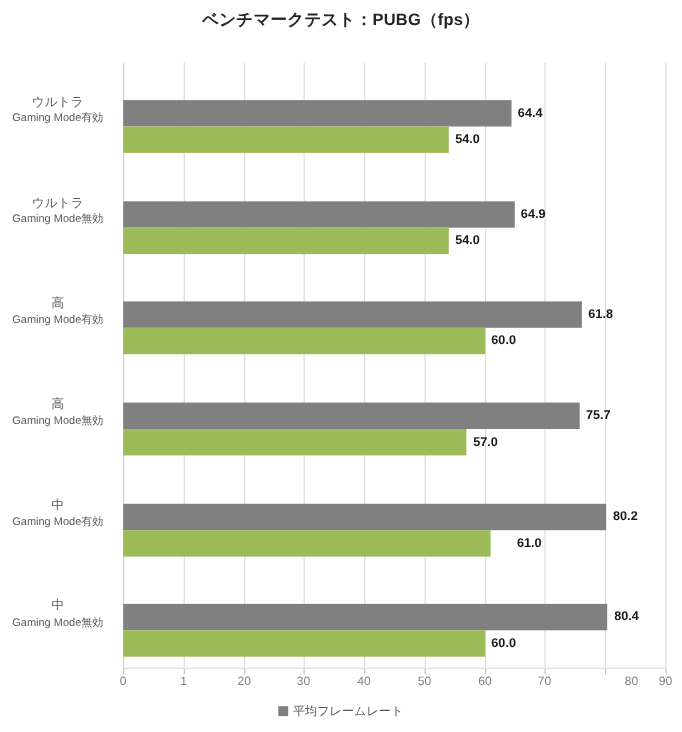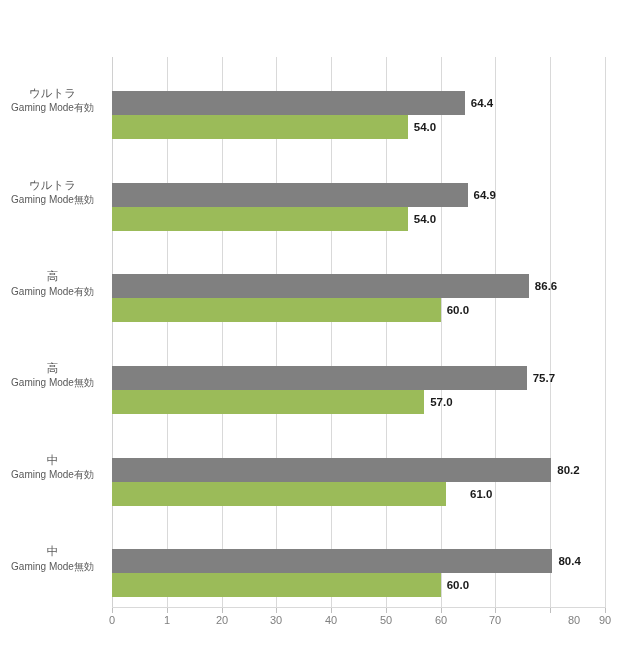--- a/index.html
+++ b/index.html
@@ -164,20 +164,21 @@
     font-size: 11px;
     color: #595959;
     white-space: nowrap;
   }
 </style>
 </head>
 <body>
 
 <div id="chart-root">
 
+  <div id="chart-title">ベンチマークテスト：PUBG（fps）</div>
 
   <div id="plot-area">
       <div class="gridline axis-line" style="left: 0px;"></div>
       <div class="gridline" style="left: 55px;"></div>
       <div class="gridline" style="left: 110px;"></div>
       <div class="gridline" style="left: 164px;"></div>
       <div class="gridline" style="left: 219px;"></div>
       <div class="gridline" style="left: 274px;"></div>
       <div class="gridline" style="left: 329px;"></div>
       <div class="gridline" style="left: 383px;"></div>
@@ -199,21 +200,21 @@
           <div class="bar-label" style="left: 361.508px;">64.9</div>
         </div>
         <div class="bar-row" style="top: 137.5px; width: 493px;">
           <div class="bar min" style="width: 295.8px; background: rgb(155, 187, 89);"></div>
           <div class="bar-label" style="left: 301.8px;">54.0</div>
         </div>
       </div>
       <div class="cat-group" style="top: 0px;">
         <div class="bar-row" style="top: 205.167px; width: 493px;">
           <div class="bar avg" style="width: 416.859px; background: rgb(128, 128, 128);"></div>
-          <div class="bar-label" style="left: 422.859px;">86.6</div>
+          <div class="bar-label" style="left: 422.859px;">61.8</div>
         </div>
         <div class="bar-row" style="top: 229.167px; width: 493px;">
           <div class="bar min" style="width: 328.667px; background: rgb(155, 187, 89);"></div>
           <div class="bar-label" style="left: 334.667px;">60.0</div>
         </div>
       </div>
       <div class="cat-group" style="top: 0px;">
         <div class="bar-row" style="top: 296.833px; width: 493px;">
           <div class="bar avg" style="width: 414.668px; background: rgb(128, 128, 128);"></div>
           <div class="bar-label" style="left: 420.668px;">75.7</div>
@@ -264,20 +265,24 @@
       <div class="tick-label" style="left: 329px;">60</div>
       <div class="tick-mark" style="left: 383px;"></div>
       <div class="tick-label" style="left: 383px;">70</div>
       <div class="tick-mark" style="left: 438px;"></div>
       <div class="tick-label" style="left: 438px; padding-left: 48px;">80</div>
       <div class="tick-mark" style="left: 493px;"></div>
       <div class="tick-label" style="left: 493px;">90</div>
     </div>
 
   <div id="legend">
+      <div class="legend-item">
+        <span class="legend-swatch" style="background: rgb(128, 128, 128);"></span>
+        <span class="legend-text">平均フレームレート</span>
+      </div>
     </div>
 
 <div class="cat-label" style="top: 85.8333px;">
       <span class="line1">ウルトラ</span>
       <span class="line2">Gaming Mode有効</span>
     </div>
     <div class="cat-label" style="top: 177.5px;">
       <span class="line1">ウルトラ</span>
       <span class="line2">Gaming Mode無効</span>
     </div>

